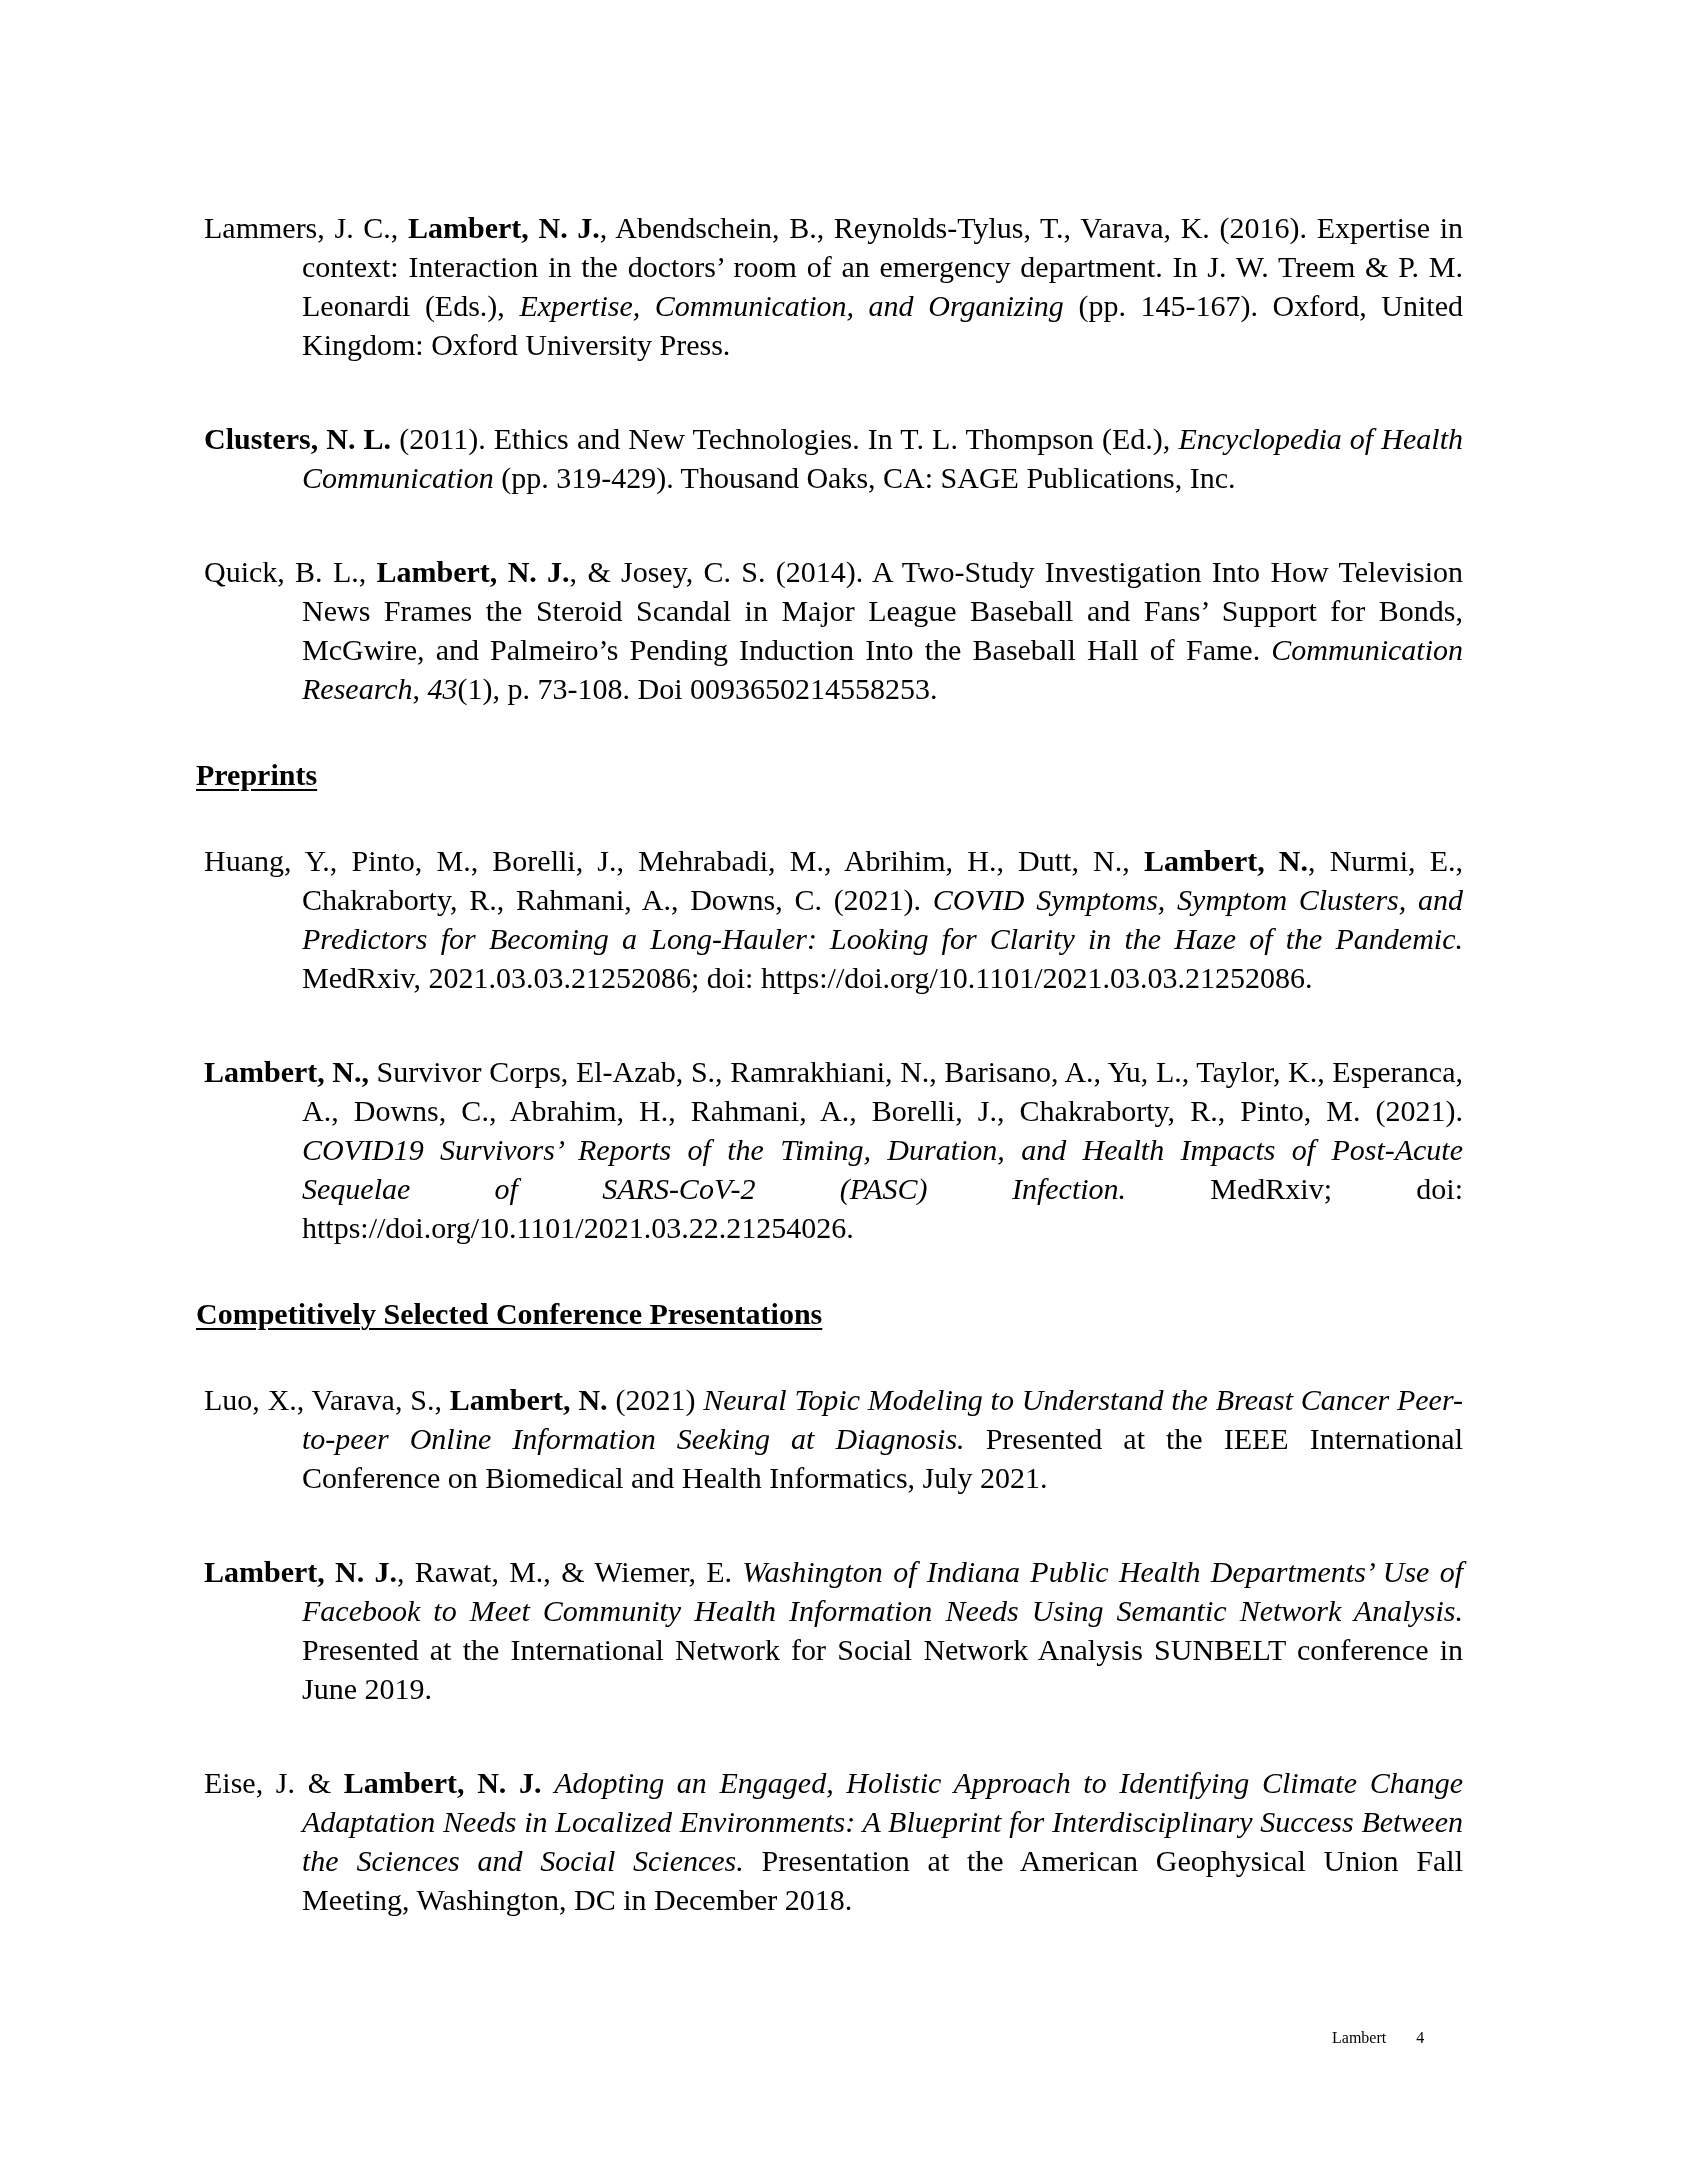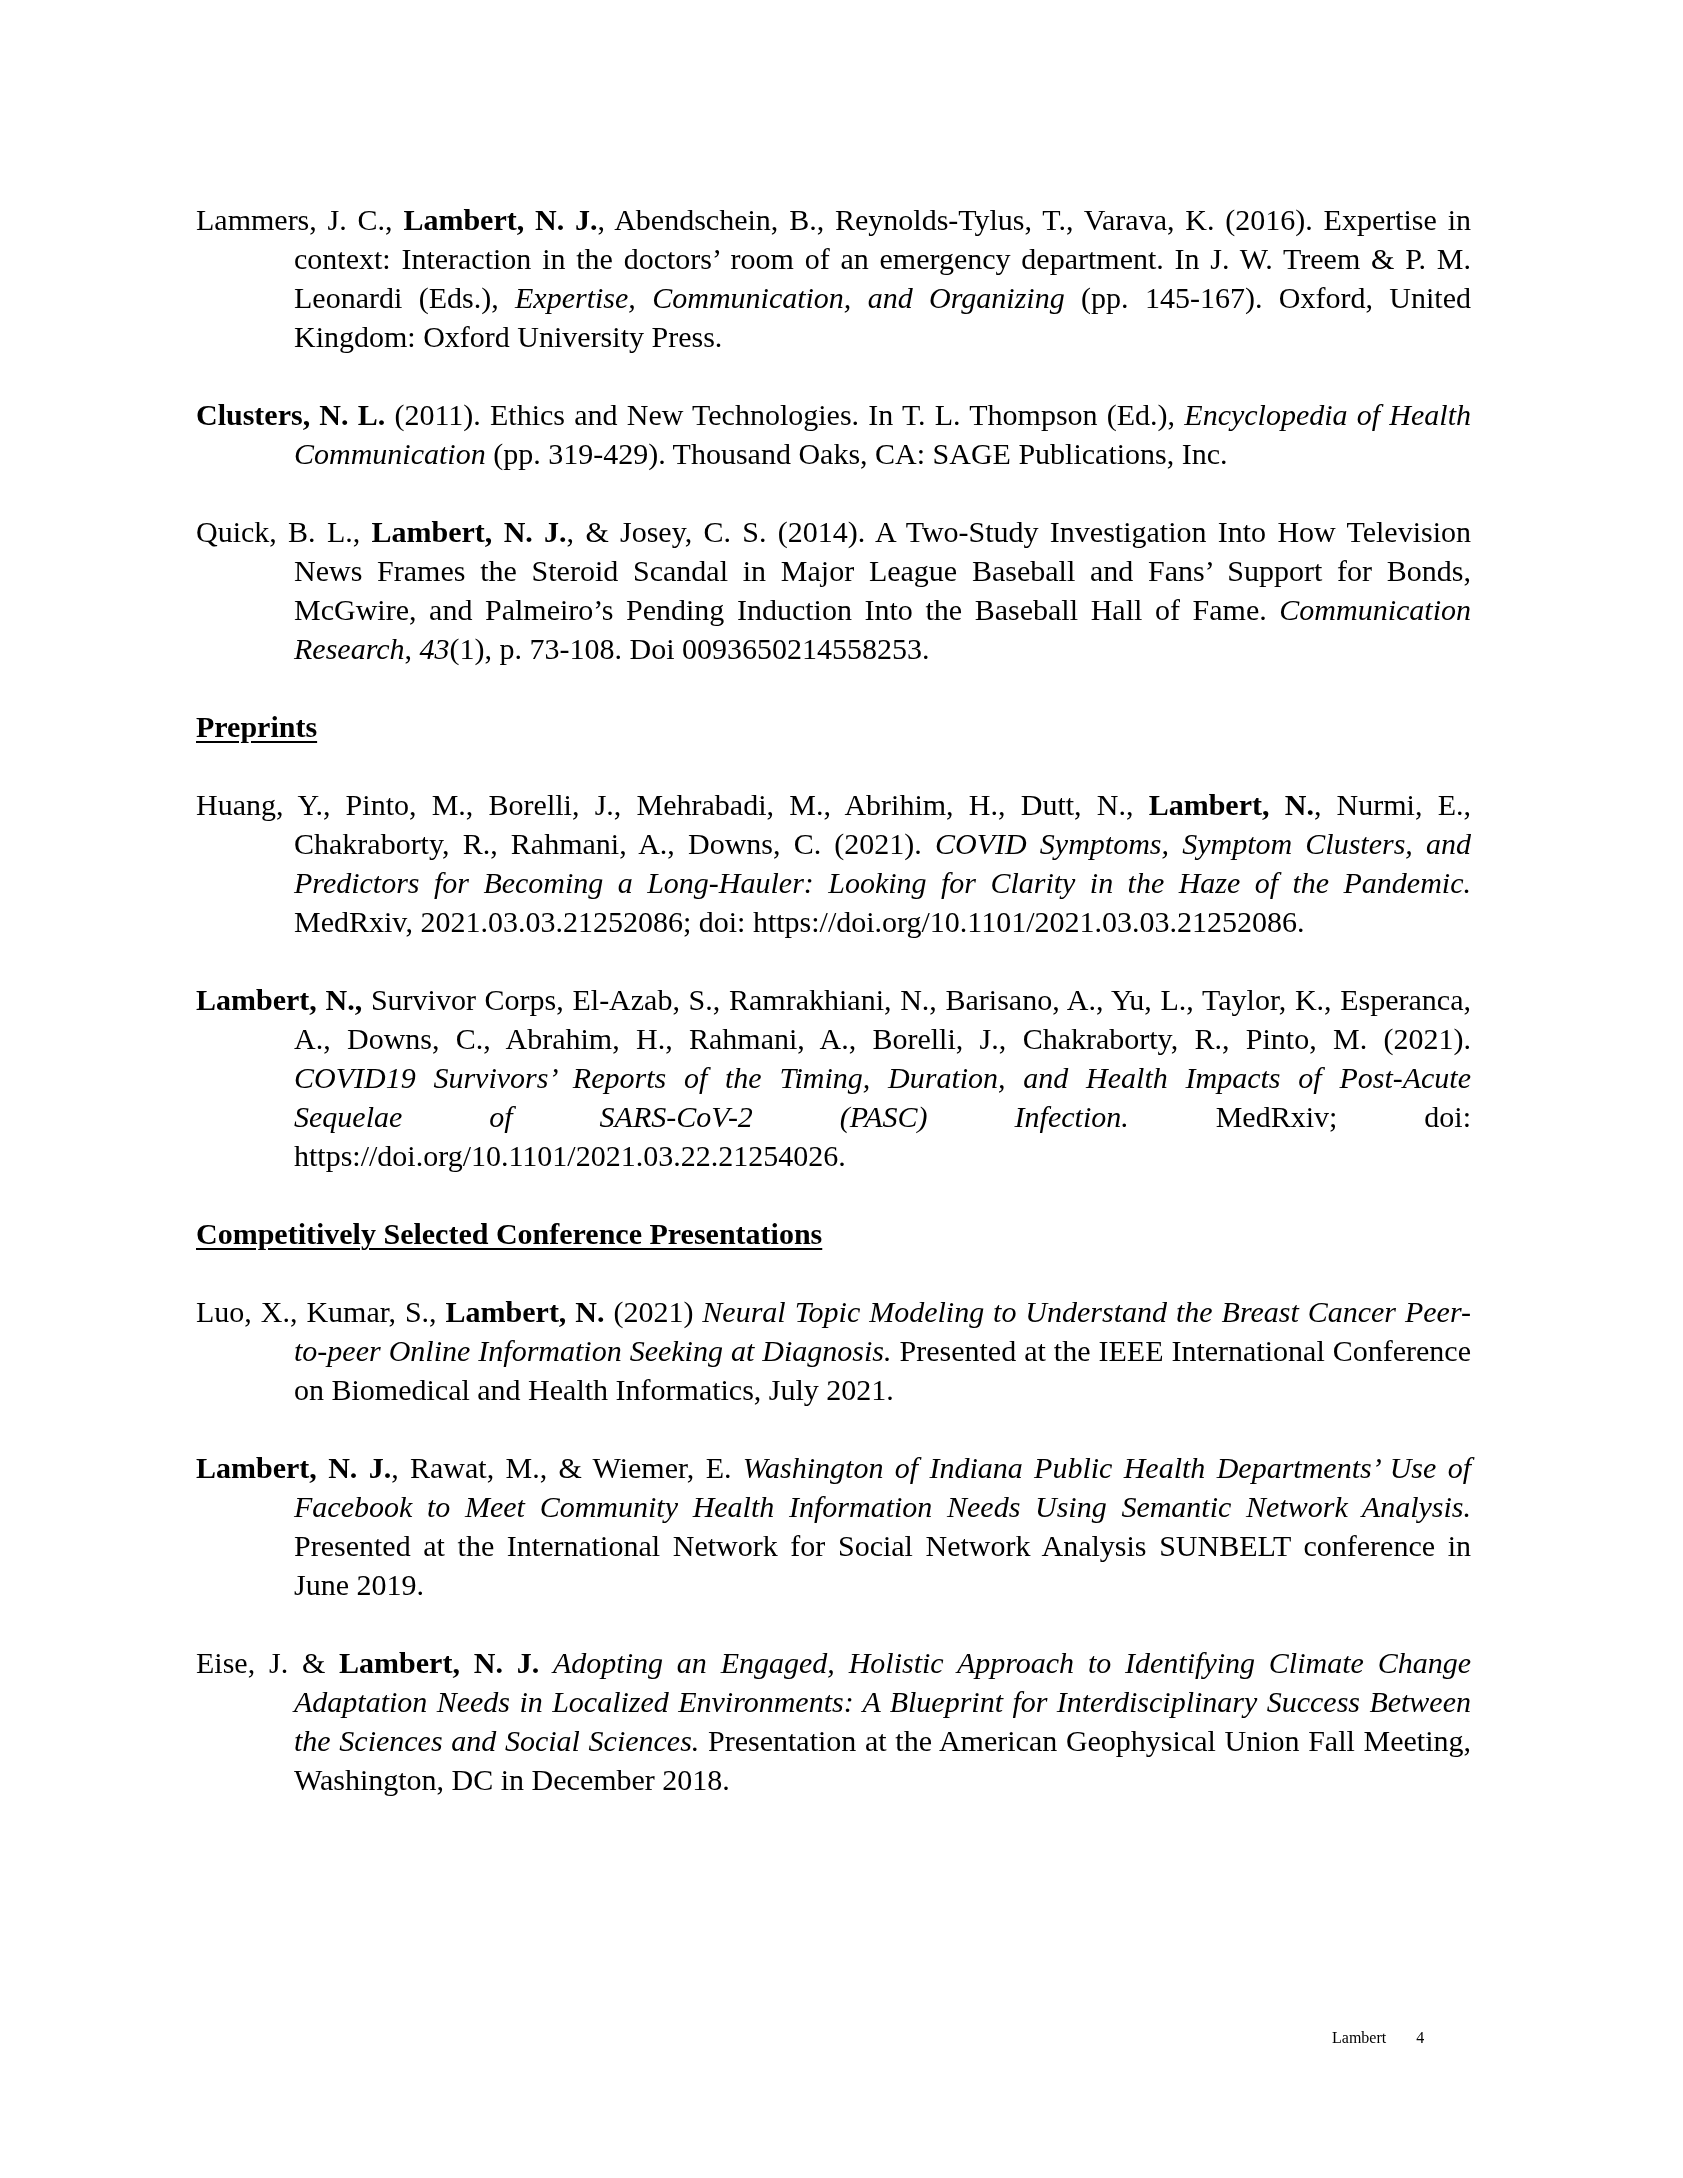--- a/index.html
+++ b/index.html
@@ -8,21 +8,21 @@
     font-family: "Liberation Serif", "DejaVu Serif", serif;
     color: #000000;
     font-size: 30px;
     line-height: 39px;
   }
   .page { position: absolute; left: 196px; top: 200px; width: 1275px; }
   .entry {
     padding-left: 98px;
     text-indent: -98px;
     text-align: justify;
-    margin: 0;
+    margin: 8px;
     font-family: Liberation Serif, serif;
   }
   .gap { height: 39px; }
   .heading {
     font-weight: bold;
     text-decoration: underline;
     text-decoration-thickness: 2px;
     text-underline-offset: 4px;
     margin: 0;
   }
@@ -53,21 +53,21 @@
 
   <p class="entry"><span>Huang, Y., Pinto, M., Borelli, J., Mehrabadi, M., Abrihim, H., Dutt, N., </span><b>Lambert, N.</b><span>, Nurmi, E., Chakraborty, R., Rahmani, A., Downs, C. (2021). </span><i>COVID Symptoms, Symptom Clusters, and Predictors for Becoming a Long-Hauler: Looking for Clarity in the Haze of the Pandemic.</i><span> MedRxiv, 2021.03.03.21252086; doi: https://doi.org/10.1101/2021.03.03.21252086.</span></p>
   <div class="gap"></div>
 
   <p class="entry"><span></span><b>Lambert, N.,</b><span> Survivor Corps, El-Azab, S., Ramrakhiani, N., Barisano, A., Yu, L., Taylor, K., Esperanca, A., Downs, C., Abrahim, H., Rahmani, A., Borelli, J., Chakraborty, R., Pinto, M. (2021). </span><i>COVID19 Survivors’ Reports of the Timing, Duration, and Health Impacts of Post-Acute Sequelae of SARS-CoV-2 (PASC) Infection.</i><span> MedRxiv; doi: https://doi.org/10.1101/2021.03.22.21254026.</span></p>
   <div class="gap"></div>
 
   <p class="heading">Competitively Selected Conference Presentations</p>
   <div class="gap"></div>
 
-  <p class="entry"><span>Luo, X., Kumar, S., </span><b>Lambert, N.</b><span> (2021) </span><i>Neural Topic Modeling to Understand the Breast Cancer Peer-to-peer Online Information Seeking at Diagnosis.</i><span> Presented at the IEEE International Conference on Biomedical and Health Informatics, July 2021.</span></p>
+  <p class="entry"><span>Luo, X., Varava, S., </span><b>Lambert, N.</b><span> (2021) </span><i>Neural Topic Modeling to Understand the Breast Cancer Peer-to-peer Online Information Seeking at Diagnosis.</i><span> Presented at the IEEE International Conference on Biomedical and Health Informatics, July 2021.</span></p>
   <div class="gap"></div>
 
   <p class="entry"><span></span><b>Lambert, N. J.</b><span>, Rawat, M., &amp; Wiemer, E. </span><i>Washington of Indiana Public Health Departments’ Use of Facebook to Meet Community Health Information Needs Using Semantic Network Analysis.</i><span> Presented at the International Network for Social Network Analysis SUNBELT conference in June 2019.</span></p>
   <div class="gap"></div>
 
   <p class="entry"><span>Eise, J. &amp; </span><b>Lambert, N. J.</b><span> </span><i>Adopting an Engaged, Holistic Approach to Identifying Climate Change Adaptation Needs in Localized Environments: A Blueprint for Interdisciplinary Success Between the Sciences and Social Sciences.</i><span> Presentation at the American Geophysical Union Fall Meeting, Washington, DC in December 2018.</span></p>
 
 </div>
 
 <div class="footer"><span>Lambert</span><span class="num">4</span></div>

